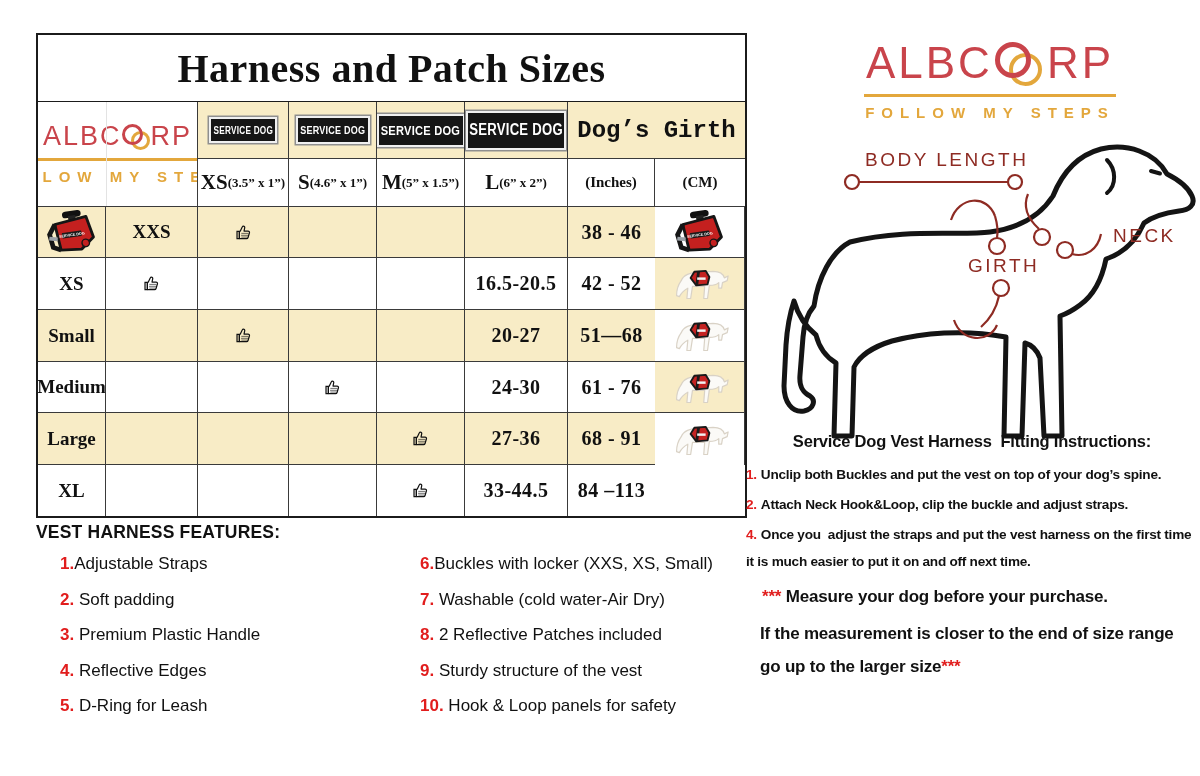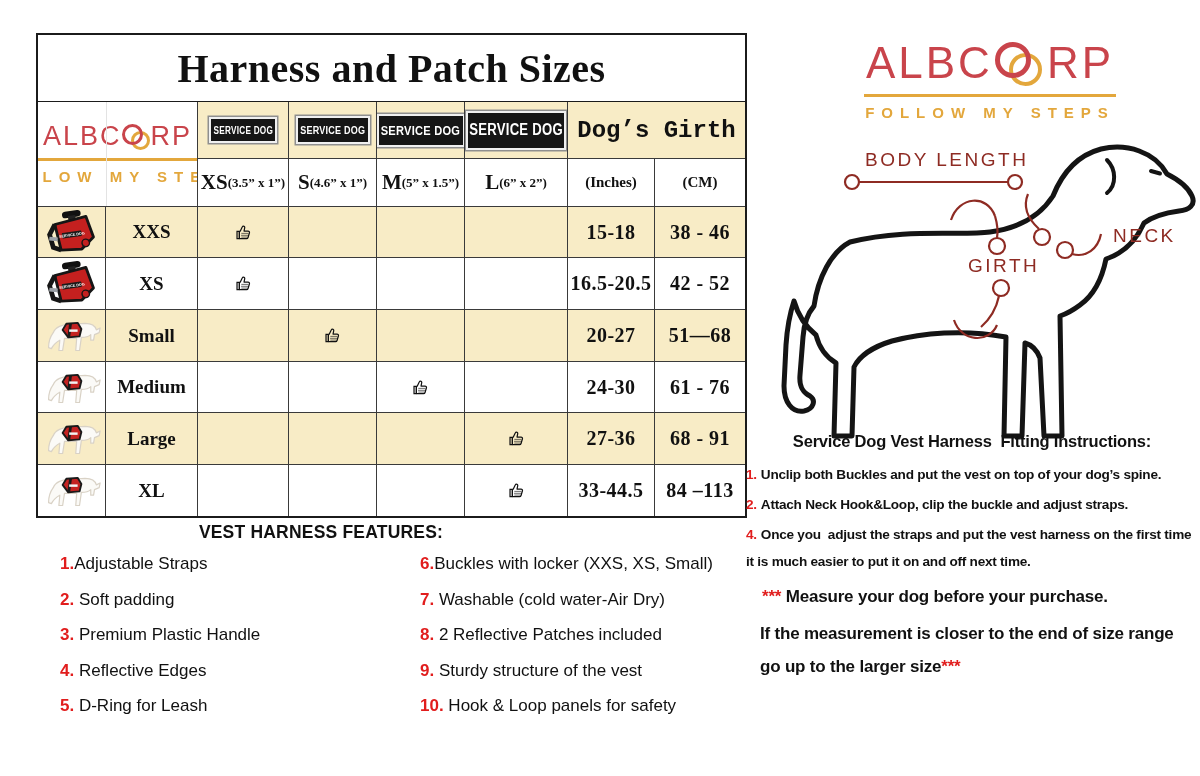--- a/index.html
+++ b/index.html
@@ -38,21 +38,21 @@
   .girth-head{font-weight:bold;font-size:24px;}
   .size-label{font-family:"Liberation Serif",serif;white-space:nowrap;}
   .size-label .sz{font-weight:bold;font-size:21px;}
   .size-label .dims{font-weight:bold;font-size:13px;}
   .subhead{font-family:"Liberation Serif",serif;font-weight:bold;font-size:15px;}
   .rowname{font-family:"Liberation Serif",serif;font-weight:bold;font-size:19px;}
   .val{font-family:"Liberation Serif",serif;font-weight:bold;font-size:20px;letter-spacing:.5px;white-space:nowrap;}
 
   
   #features{position:absolute;left:36px;top:522px;width:711px;}
-  .features-title{width:570px;text-align:center;font-weight:bold;font-size:17.5px;letter-spacing:.2px;}
+  .features-title{width:570px;text-align:left;font-weight:bold;font-size:17.5px;letter-spacing:.2px;}
   .feat-col{position:absolute;top:32px;}
   #feat-left{left:24px;} #feat-right{left:384px;}
   .feat-item{font-size:17px;margin-bottom:15.5px;white-space:pre-wrap;}
   .fnum{color:#E11D1D;font-weight:bold;}
   .ftext{color:#111;}
 
   
   #brand{position:absolute;left:810px;top:40px;width:360px;text-align:center;}
   #brand .logo-letters{font-size:44px;letter-spacing:3px;}
   .logo-ring.big{width:50px;height:46px;margin:0 2px;}
@@ -154,21 +154,20 @@
         <div class="cell cream">
           <svg viewBox="0 0 24 24" width="21" height="21">
             <path d="M4.6,10.6 h2.7 v8.4 h-2.7 z" fill="none" stroke="#111" stroke-width="1.4"></path>
             <path d="M7.3,18.2 c0,0.5 0.5,0.8 1,0.8 h7.2 c0.8,0 1.5,-0.5 1.7,-1.3 l1.6,-5.4 c0.3,-1 -0.5,-2 -1.6,-2 h-4.6 l0.8,-3.8 c0.2,-1 -0.5,-1.9 -1.5,-1.9 c-0.5,0 -1,0.3 -1.2,0.8 l-2.2,4.6 c-0.3,0.6 -0.8,1 -1.2,1 z" fill="none" stroke="#111" stroke-width="1.4" stroke-linejoin="round"></path>
             <path d="M9.5,13 h8 M9.2,15.2 h8 M9.5,17.2 h7" stroke="#111" stroke-width="0.7"></path>
           </svg>
         </div>
         <div class="cell cream"></div>
         <div class="cell cream"></div>
         <div class="cell cream"></div>
-        <div class="cell cream val">15-18</div>
         <div class="cell cream val no-r">38 - 46</div>
         <div class="cell white photo-cell">
           <svg viewBox="0 0 64 50" width="60" height="47">
             <g transform="rotate(-8 32 25)">
               <rect x="24" y="2" width="20" height="7" rx="3.5" fill="#111"></rect>
               <rect x="30" y="7" width="8" height="6" fill="#222"></rect>
               <path d="M15,14 L49,10 L54,33 L40,44 L18,42 Z" fill="#c4201f" stroke="#151515" stroke-width="3" stroke-linejoin="round"></path>
               <path d="M15,14 L8,24 L10,38 L18,42" fill="none" stroke="#151515" stroke-width="5"></path>
               <rect x="7" y="27" width="9" height="4" fill="#9aa0a6" transform="rotate(14 11 29)"></rect>
               <rect x="21" y="24" width="21" height="6" rx="1" fill="#1a1a1a"></rect>

